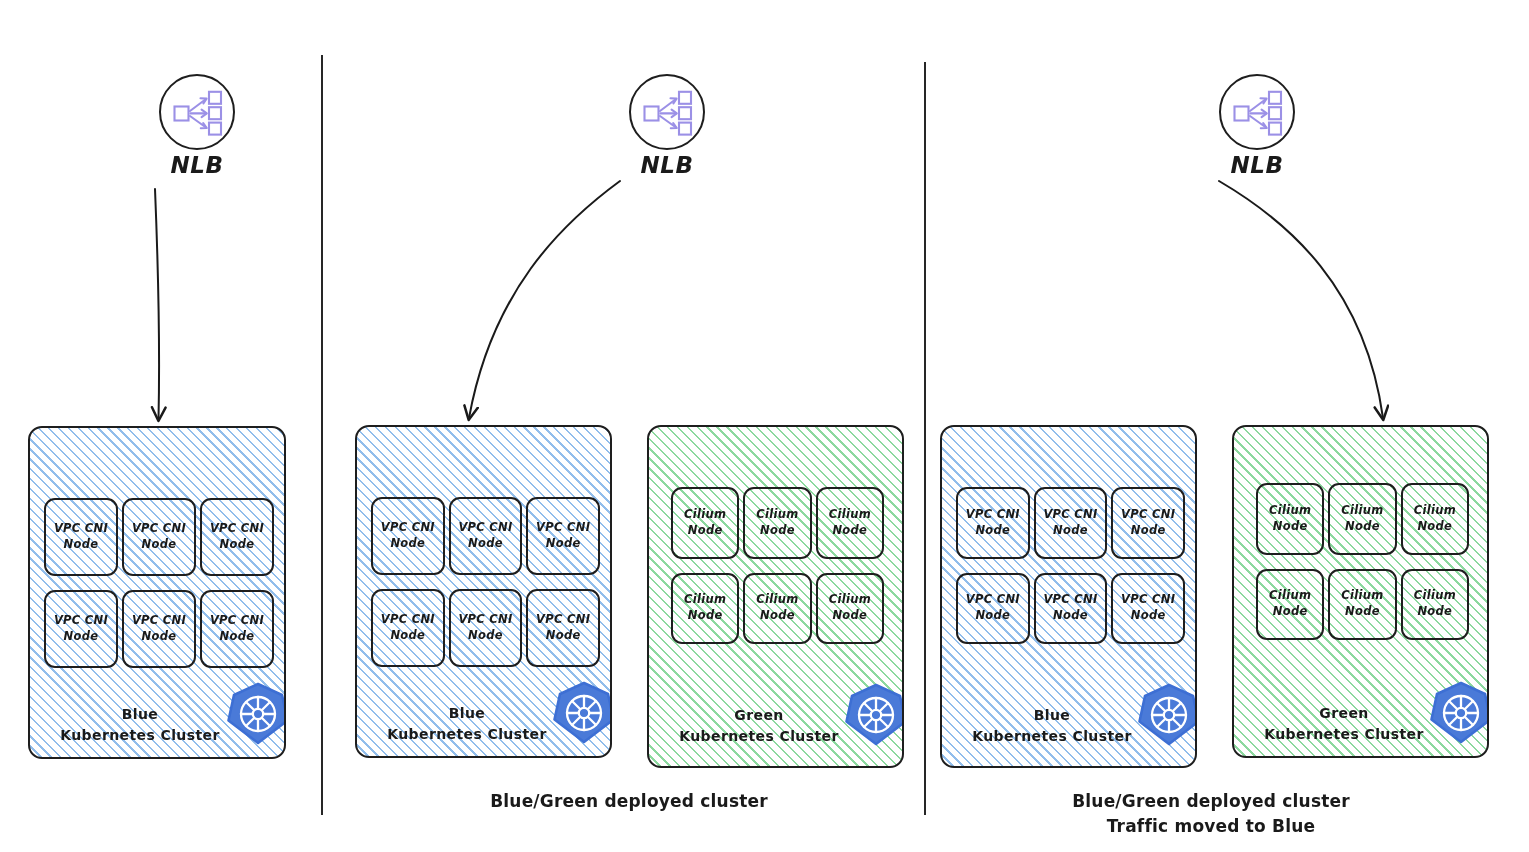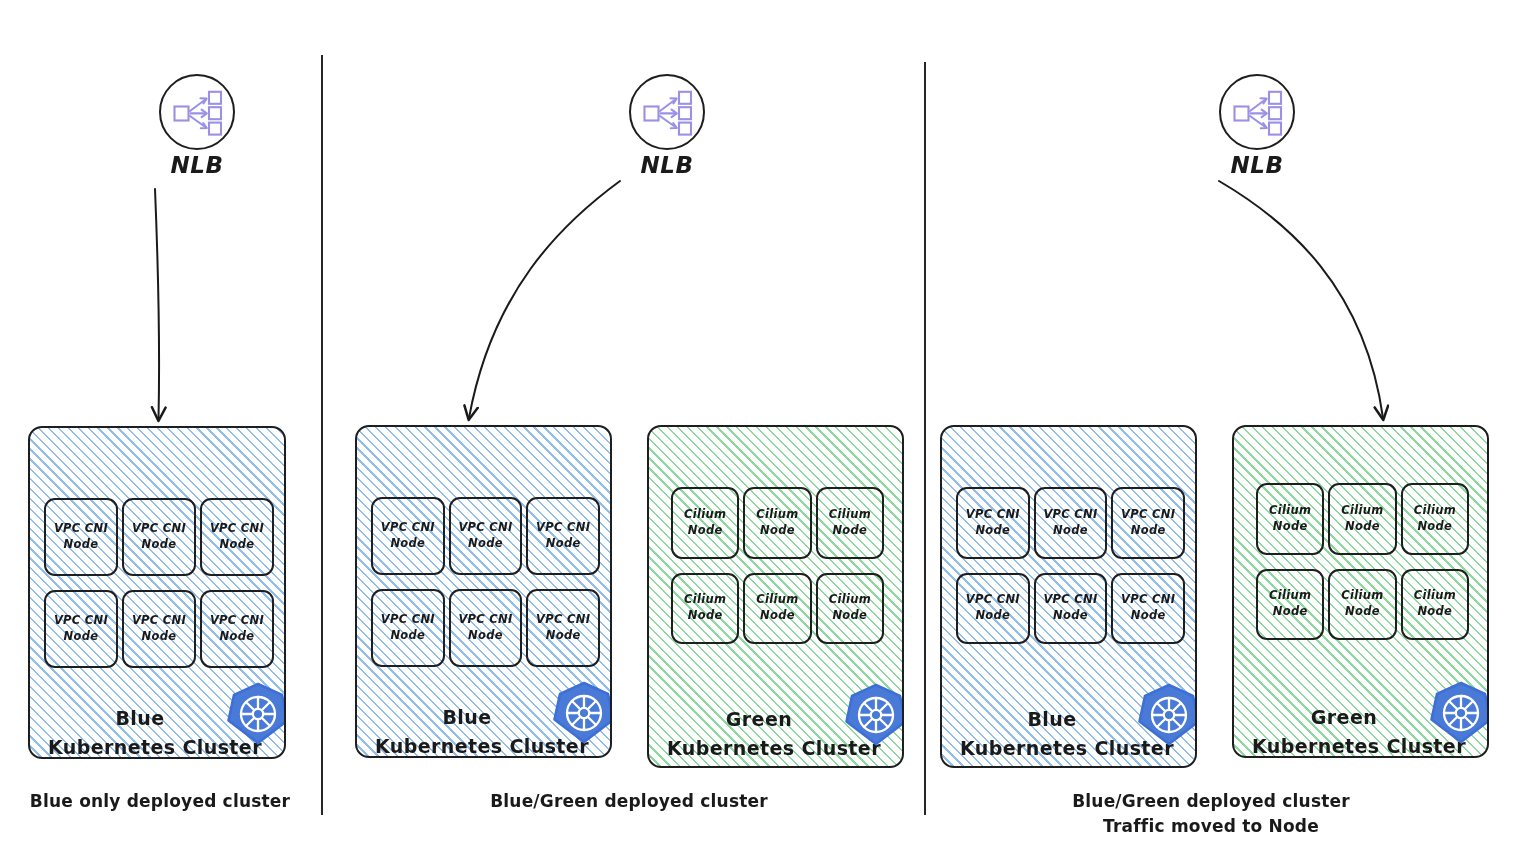--- a/index.html
+++ b/index.html
@@ -118,21 +118,21 @@
     letter-spacing: 0.3px;
     color: #1a1a1a;
     white-space: nowrap;
   }
 
   
   .cluster-caption {
     position: absolute;
     text-align: center;
     font-family: "DejaVu Sans", sans-serif;
-    font-size: 19px;
+    font-size: 14px;
     font-weight: 600;
     letter-spacing: 0.4px;
     line-height: 1.5;
     color: #1a1a1a;
     white-space: nowrap;
   }
   .k8s-logo { position: absolute; }
 
   
   .arrows {
@@ -236,21 +236,20 @@
         <line x1="36.2" y1="32" x2="48" y2="32"></line>
         <line x1="19" y1="20" x2="27.3" y2="28.3"></line>
         <line x1="34.7" y1="35.7" x2="43" y2="44"></line>
         <line x1="43" y1="20" x2="34.7" y2="28.3"></line>
         <line x1="27.3" y1="35.7" x2="19" y2="44"></line>
       </g>
     </svg>
   </div>
 
   <div class="panel-caption" style="left:20px; top:789px; width:280px;">
-    <div>Blue only deployed cluster</div>
   </div>
 
   <div class="nlb-group">
     <div class="nlb-circle" style="left:589px; top:74px;">
       <svg class="nlb-icon" viewBox="0 0 52 48">
         <rect x="1.5" y="16.5" width="14" height="14" fill="none" stroke="#9b90e6" stroke-width="2.1"></rect>
         <rect x="36" y="1.8" width="12" height="12" fill="none" stroke="#9b90e6" stroke-width="2.1"></rect>
         <rect x="36" y="17.2" width="12" height="12" fill="none" stroke="#9b90e6" stroke-width="2.1"></rect>
         <rect x="36" y="32.6" width="12" height="12" fill="none" stroke="#9b90e6" stroke-width="2.1"></rect>
         <path d="M17,21 L33,9" fill="none" stroke="#9b90e6" stroke-width="2.1" stroke-linecap="round"></path>
@@ -473,16 +472,16 @@
         <line x1="19" y1="20" x2="27.3" y2="28.3"></line>
         <line x1="34.7" y1="35.7" x2="43" y2="44"></line>
         <line x1="43" y1="20" x2="34.7" y2="28.3"></line>
         <line x1="27.3" y1="35.7" x2="19" y2="44"></line>
       </g>
     </svg>
   </div>
 
   <div class="panel-caption" style="left:1045px; top:789px; width:332px;">
     <div>Blue/Green deployed cluster</div>
-    <div>Traffic moved to Node</div>
+    <div>Traffic moved to Blue</div>
   </div>
 
 </div>
 
 </body></html>

